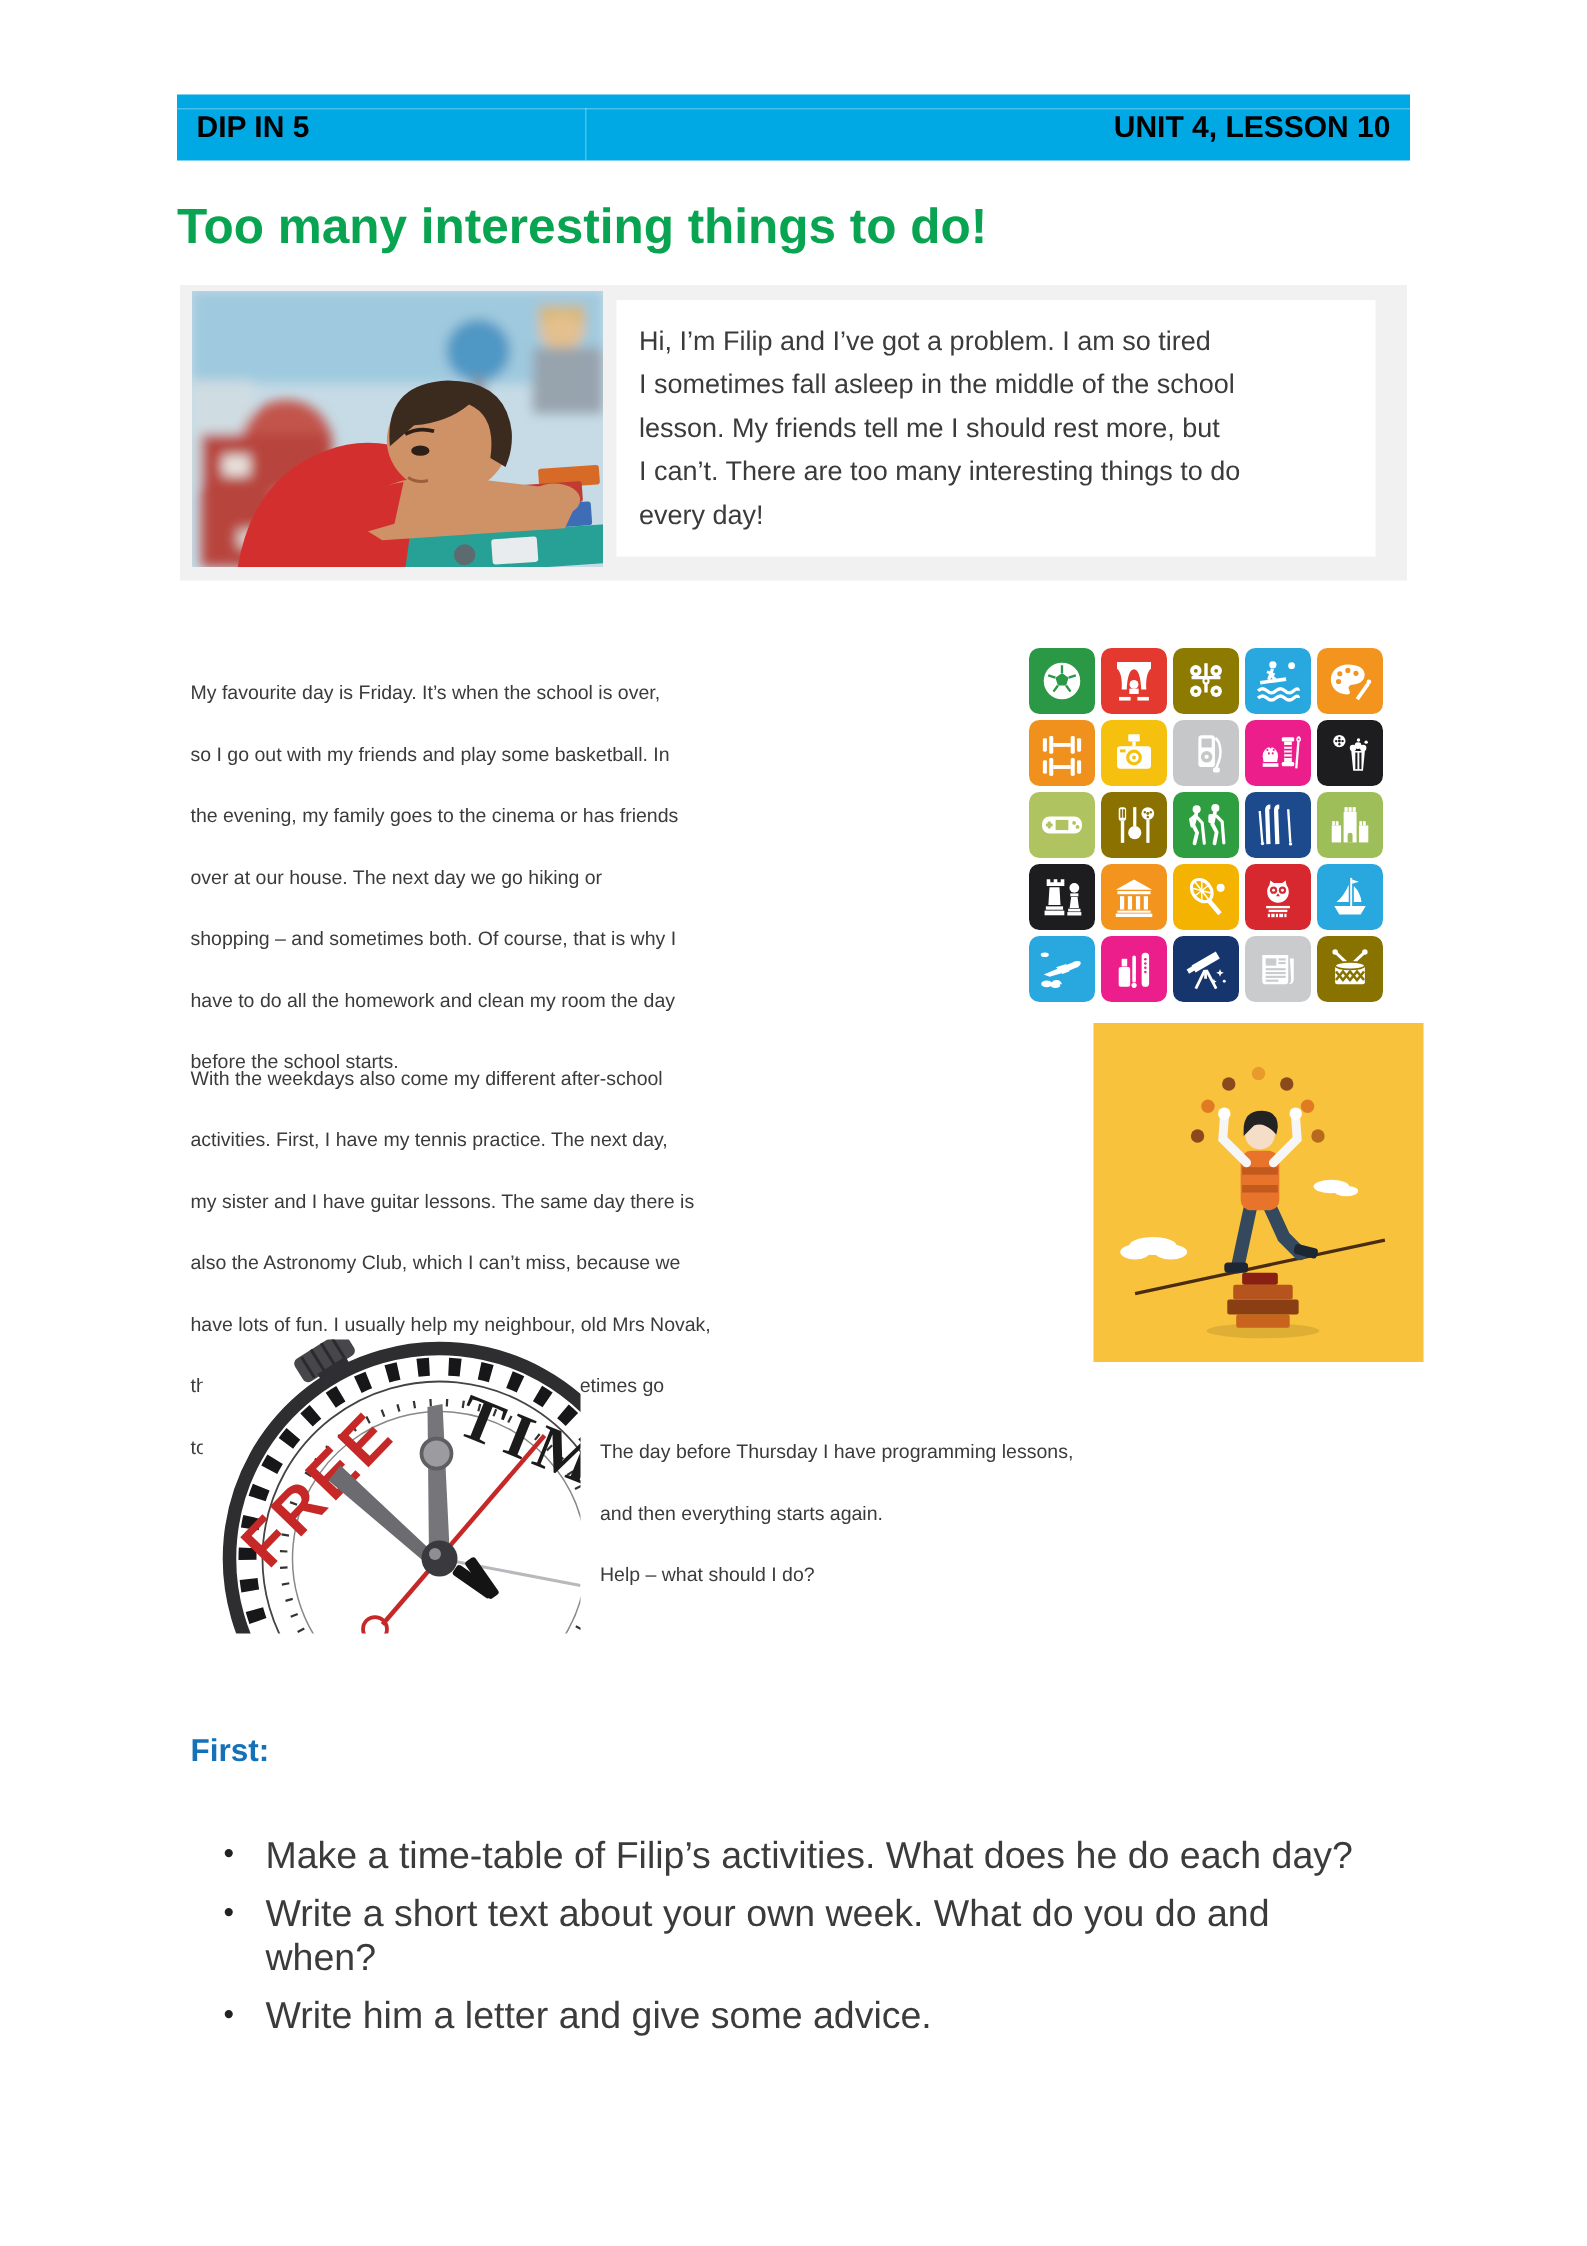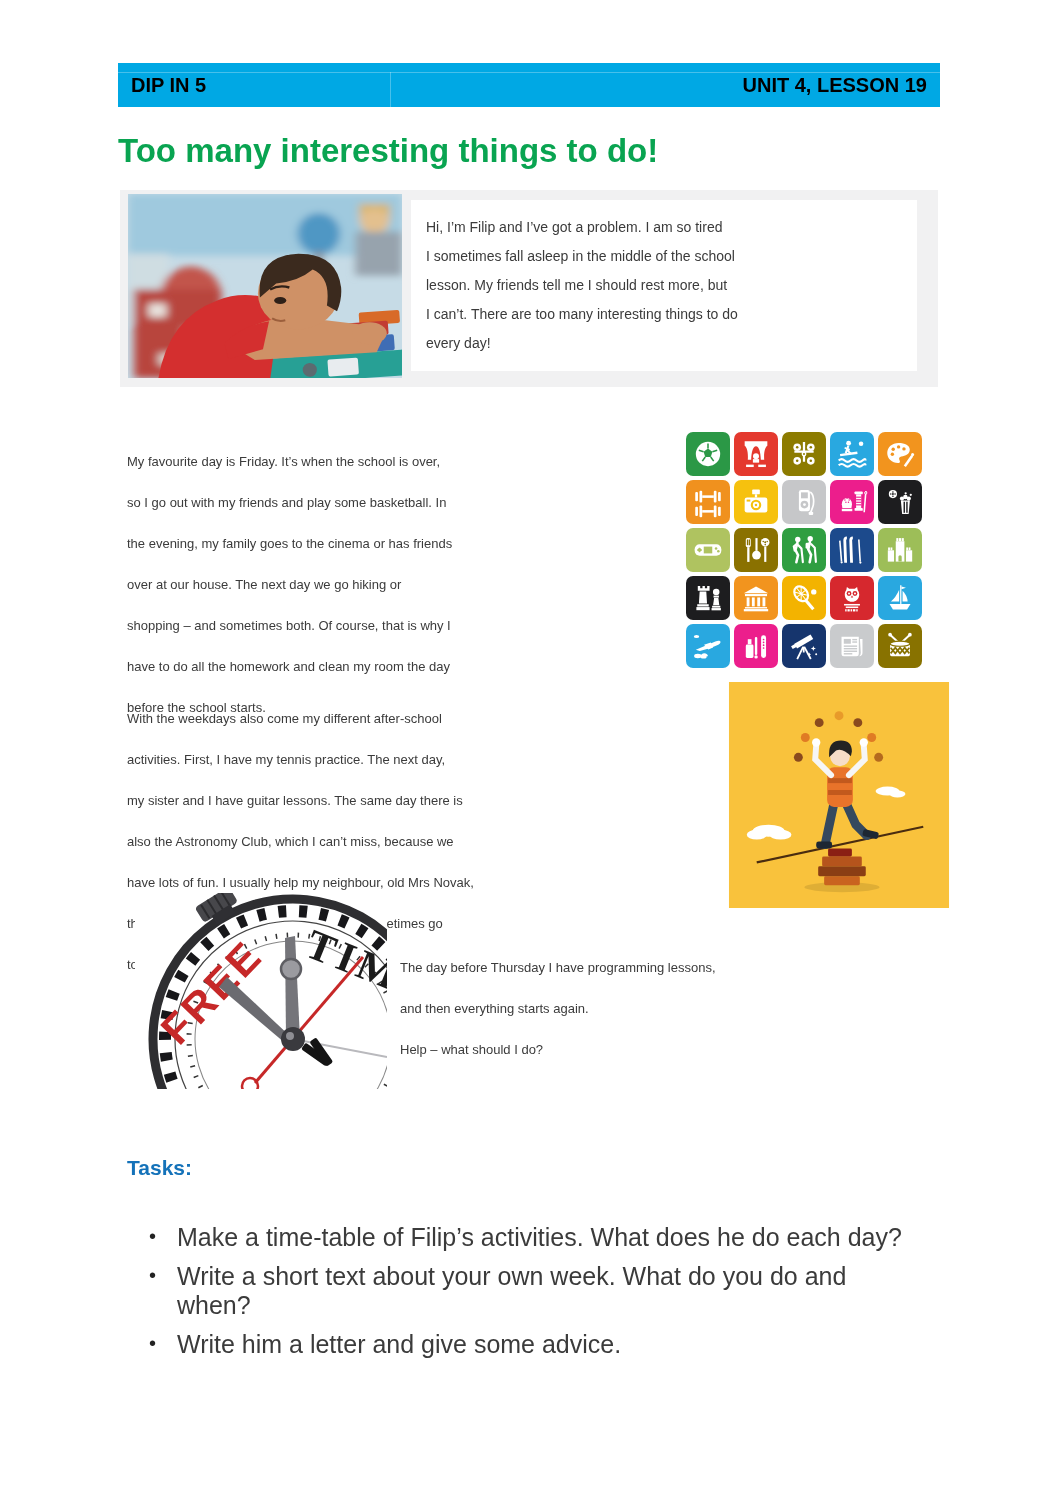--- a/index.html
+++ b/index.html
@@ -8,21 +8,21 @@
   .header-bar{position:absolute;left:118px;top:63px;width:822px;height:44px;
         background:var(--header_bar,#00A8E4);color:#000000;font-weight:bold;font-size:20px;
         display:flex;align-items:center;justify-content:space-between;padding:0 13px;box-sizing:border-box;}
   .seam-h{position:absolute;left:0;right:0;top:9px;height:1px;background:rgba(255,255,255,.28);}
   .seam-v{position:absolute;left:272px;top:9px;bottom:0;width:1px;background:rgba(255,255,255,.28);}
   .page-title{position:absolute;left:118px;top:132px;width:822px;
         font-size:33px;font-weight:bold;color:var(--title_green,#09A451);}
   .intro-band{position:absolute;left:120px;top:190px;width:818px;height:197px;background:var(--band_gray,#F1F1F2);}
   .student-photo{position:absolute;left:8px;top:4px;width:274px;height:184px;}
   .speech-box{position:absolute;left:291px;top:10px;width:506px;height:171px;background:#fff;box-sizing:border-box;}
-  .speech-text{padding:13px 15px;font-size:14px;line-height:29px;white-space:pre-line;}
+  .speech-text{padding:13px 15px;font-size:18px;line-height:29px;white-space:pre-line;}
   .para{position:absolute;font-size:13px;line-height:41px;white-space:pre-line;}
   #p1{left:127px;top:441px;width:552px;}
   #p2{left:127px;top:666px;width:598px;margin-top:32px;}
   #p3{left:400px;top:947px;width:520px;}
   .icon-grid{position:absolute;left:686px;top:432px;display:grid;
         grid-template-columns:repeat(5,44px);grid-auto-rows:44px;gap:4px;}
   .tile{width:44px;height:44px;border-radius:7px;display:flex;align-items:center;justify-content:center;}
   .tile svg{width:34px;height:34px;display:block;}
   .juggler{position:absolute;left:728px;top:682px;width:222px;height:226px;}
   .clock{position:absolute;left:135px;top:893px;width:252px;height:196px;}
@@ -33,21 +33,21 @@
 </style>
 </head>
 <body>
 
 <div class="page">
 
   <div class="header-bar">
     <div class="seam-h"></div>
     <div class="seam-v"></div>
     <span>DIP IN 5</span>
-    <span>UNIT 4, LESSON 19</span>
+    <span>UNIT 4, LESSON 10</span>
   </div>
 
   <div class="page-title">Too many interesting things to do!</div>
 
   <div class="intro-band">
 
     <svg class="student-photo" viewBox="0 0 270 185" preserveAspectRatio="none">
       <defs>
           <filter id="blur1" x="-20%" y="-20%" width="140%" height="140%">
             <feGaussianBlur stdDeviation="4"></feGaussianBlur>
@@ -542,20 +542,20 @@
       <rect x="176" y="146" width="8" height="30" rx="2" transform="rotate(-35 180 150)"></rect>
     </g>
     <circle cx="158" cy="146" r="12" fill="#3a3a3e"></circle>
     <circle cx="155" cy="143" r="4" fill="#8e8e93"></circle>
   </svg>
 
   <div class="para" id="p3">The day before Thursday I have programming lessons,
 and then everything starts again.
 Help – what should I do?</div>
 
-  <div class="tasks-heading">Tasks:</div>
+  <div class="tasks-heading">First:</div>
   <ul class="tasks-list">
       <li>Make a time-table of Filip’s activities. What does he do each day?</li>
       <li>Write a short text about your own week. What do you do and when?</li>
       <li>Write him a letter and give some advice.</li>
     </ul>
 
 </div>
 
 </body></html>

